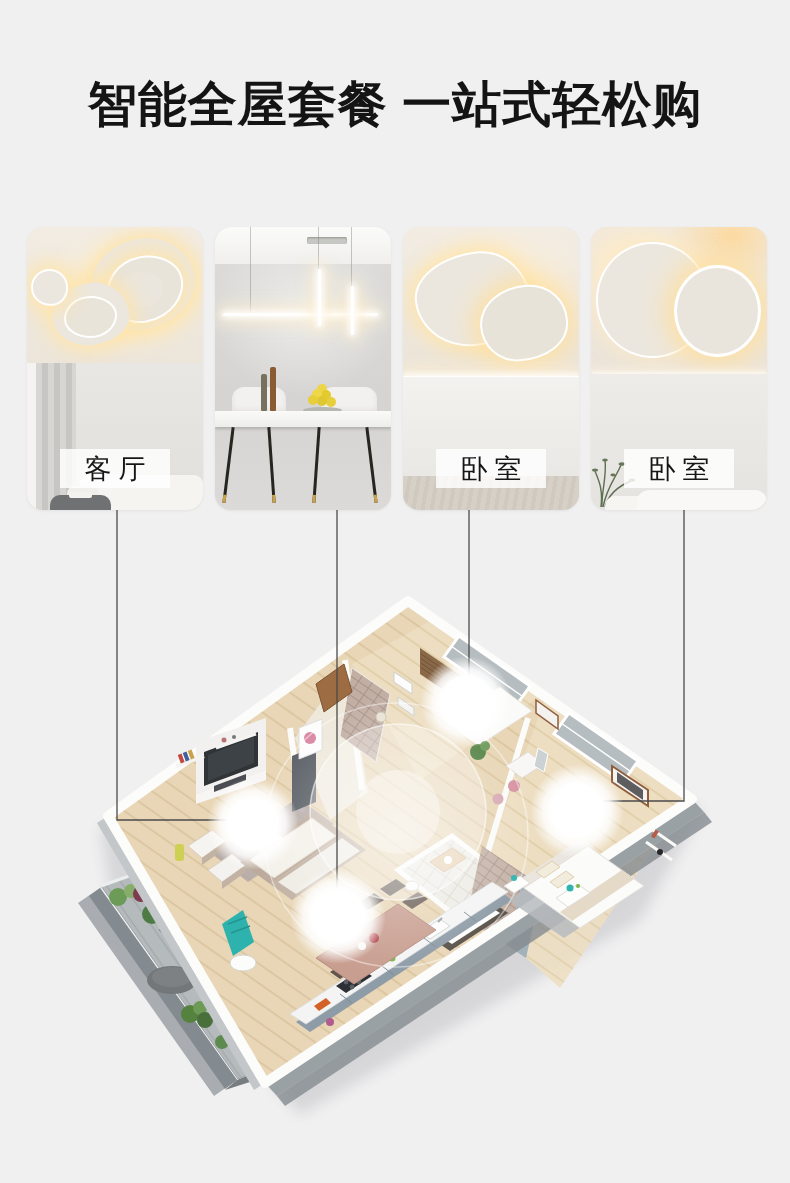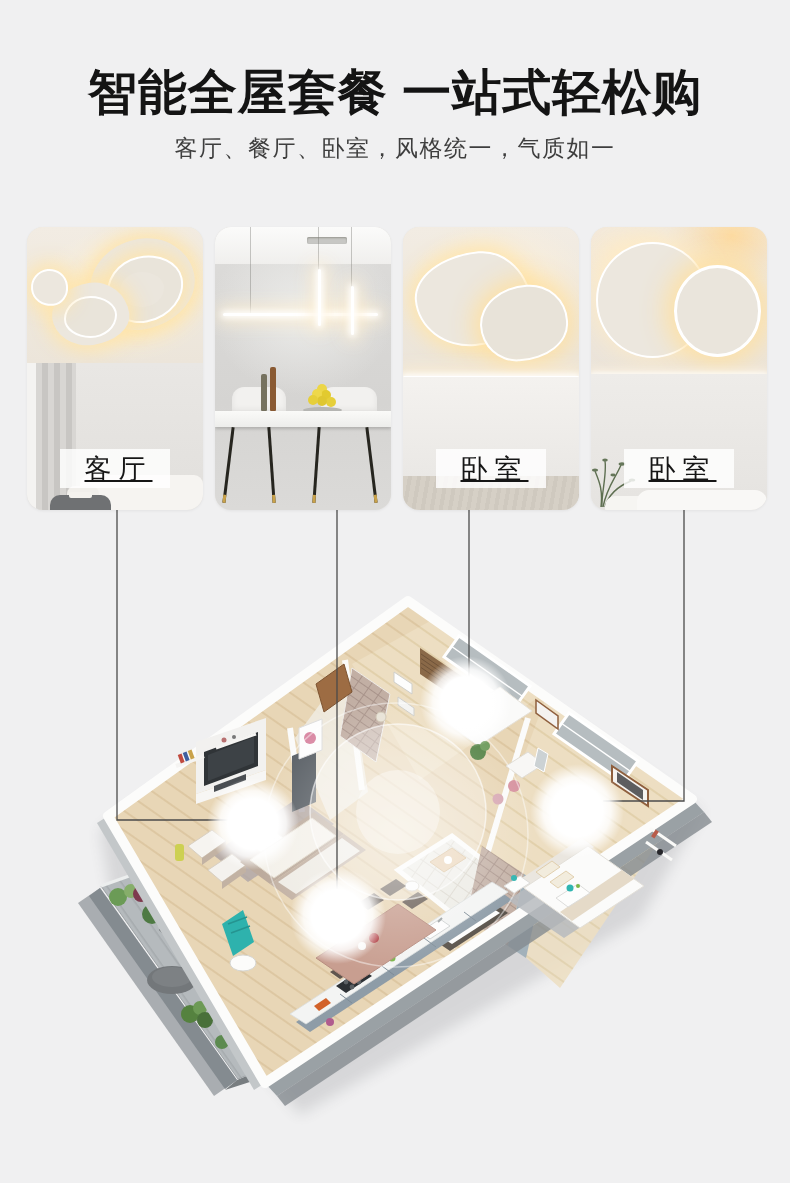--- a/index.html
+++ b/index.html
@@ -4,41 +4,41 @@
 <style>
   html,body{margin:0;padding:0;}
   body{
     width:790px;height:1183px;position:relative;overflow:hidden;
     background:#f0f0f1;
     font-family:"Liberation Sans","DejaVu Sans",sans-serif;
   }
   
   .hero-header{position:absolute;top:0;left:0;right:0;text-align:center;z-index:3;}
   .hero-title{
-    margin:4px;padding-top:62px;font-size:49px;line-height:1.1;
+    margin:16px;padding-top:62px;font-size:49px;line-height:1.1;
     font-weight:700;color:#141414;letter-spacing:1px;
   }
   .hero-subtitle{
     margin:13px 0 0 0;font-size:23px;color:#3e3e3e;letter-spacing:1.5px;font-weight:400;
   }
   
   .cards-row{
     position:absolute;left:27px;top:227px;width:740px;height:283px;
     display:flex;justify-content:space-between;z-index:2;
   }
   .room-card{
     position:relative;width:176px;height:283px;border-radius:16px;overflow:hidden;
     background:#e8e4de;box-shadow:0 1px 3px rgba(0,0,0,.06);
   }
   .room-label{
     position:absolute;left:50%;transform:translateX(-50%);top:222px;
     width:110px;height:39px;background:rgba(255,255,255,.82);
     display:flex;align-items:center;justify-content:center;
     font-size:27px;color:#161616;letter-spacing:7px;padding-left:7px;
-    box-sizing:border-box;z-index:5;white-space:nowrap;text-decoration:underline;
+    box-sizing:border-box;z-index:5;white-space:nowrap;
   }
   .scene{position:absolute;inset:0;}
   .abs{position:absolute;}
   
   .c1-ceiling{position:absolute;top:0;left:0;right:0;height:48%;
     background:radial-gradient(85% 80% at 55% 50%, #fff3dc 0%, rgba(255,243,220,0) 62%),
     linear-gradient(180deg,#f2ece3,#ece5da);}
   .blob{position:absolute;background:#ece7de;}
   .blob.glow{box-shadow:0 0 20px 6px rgba(255,229,170,.95);}
   .blob.rim{border:2px solid #fff;}
@@ -88,21 +88,20 @@
   .c4-bed2{left:8%;bottom:0;width:30%;height:5%;background:#f6f5f2;border-radius:10px 10px 0 0;}
   .ellipse{border-radius:50%;}
   
   .floorplan-svg{position:absolute;left:0;top:0;z-index:1;}
 </style>
 </head>
 <body>
 
 <header class="hero-header">
   <h1 class="hero-title">智能全屋套餐 一站式轻松购</h1>
-  <p class="hero-subtitle">客厅、餐厅、卧室，风格统一，气质如一</p>
 </header>
 
 <section class="cards-row">
 
   <article class="room-card">
     <div class="scene">
       <div class="c1-ceiling">
         <div class="blob glow" style="left:35%;top:9%;width:60%;height:66%;border-radius:53% 47% 55% 45%/55% 50% 50% 45%;transform:rotate(-10deg);"></div>
         <div class="blob rim glow" style="left:45%;top:21%;width:42%;height:46%;background:#e9e4da;border-radius:50% 50% 55% 45%/55% 45% 55% 45%;transform:rotate(-12deg);"></div>
         <div class="blob" style="left:53%;top:33%;width:25%;height:26%;background:#ebe6dd;border-radius:50% 50% 50% 50%/55% 45% 55% 45%;"></div>

